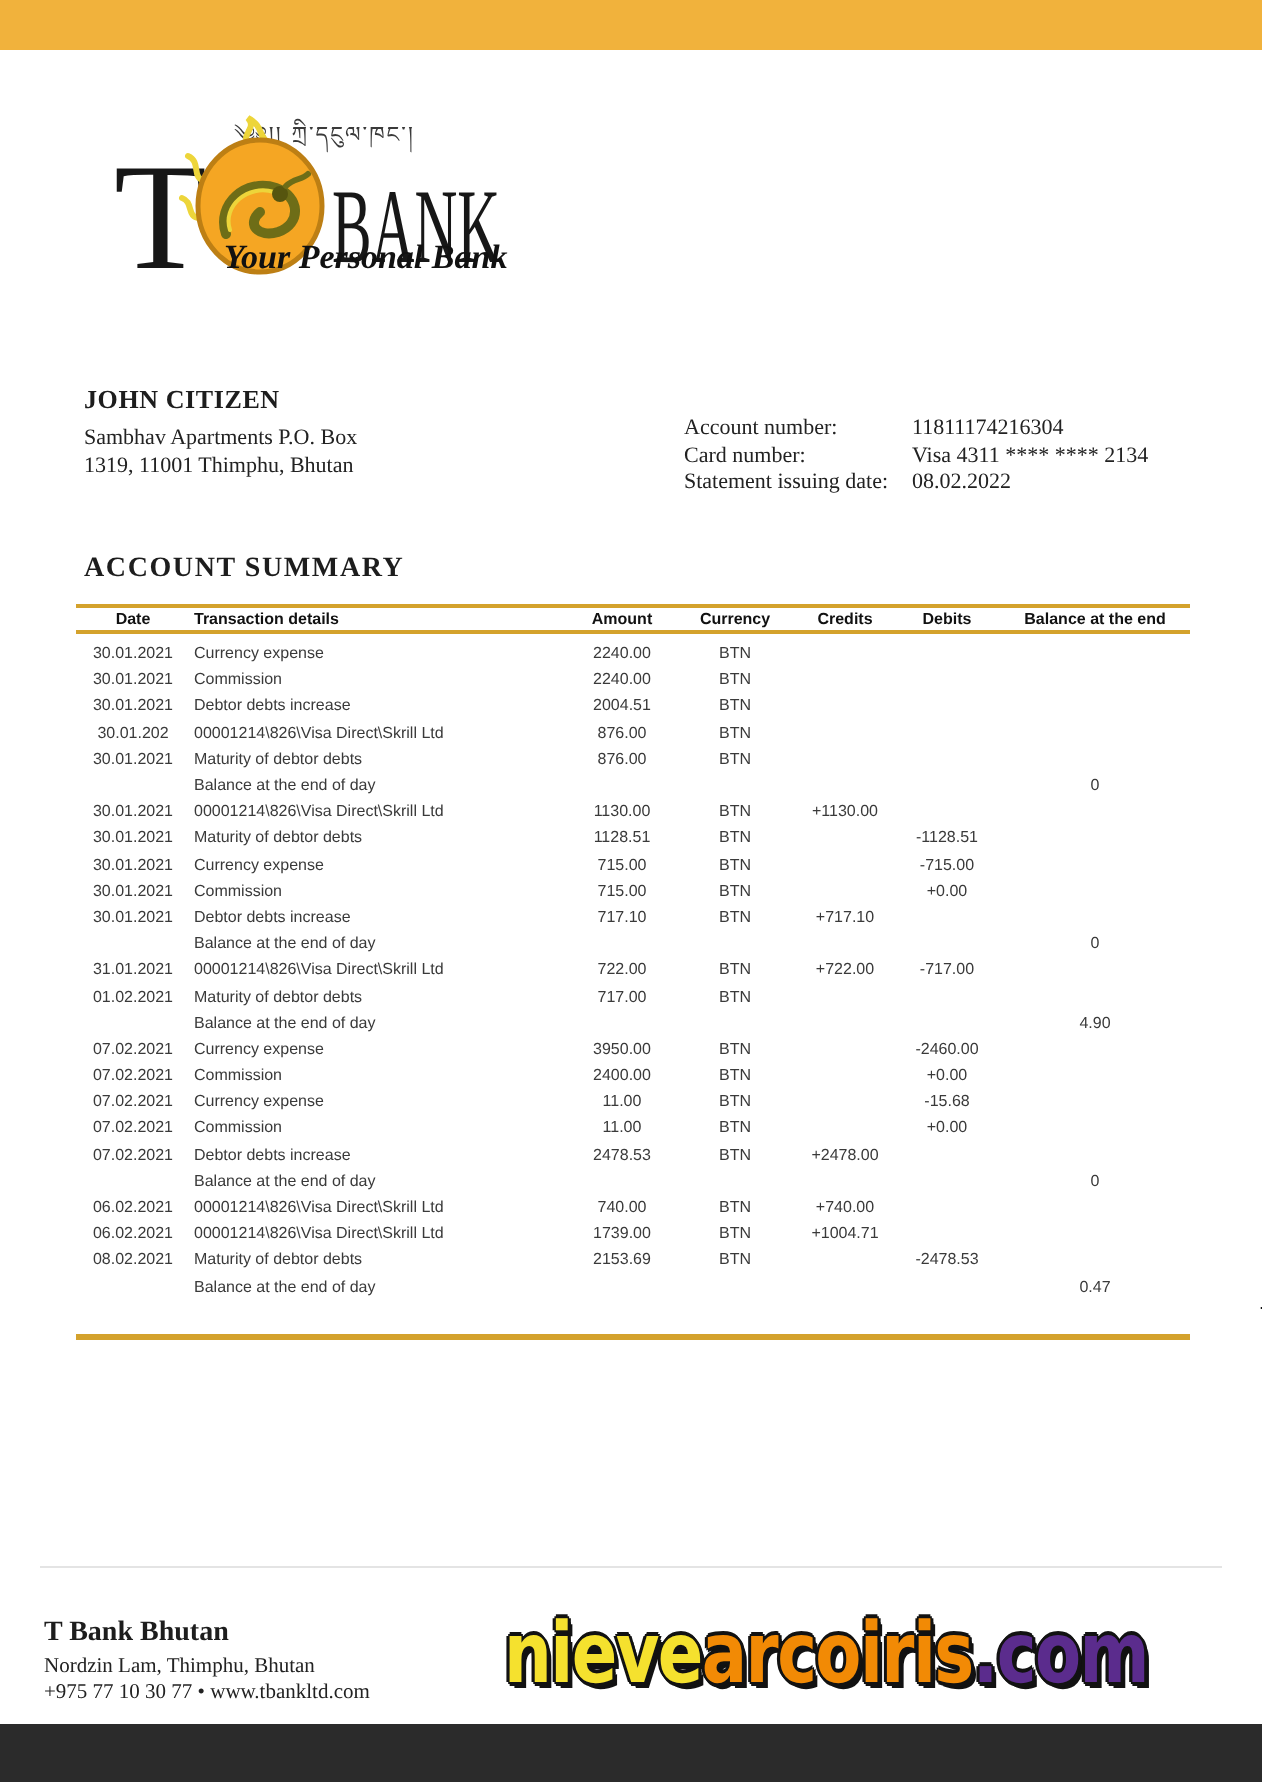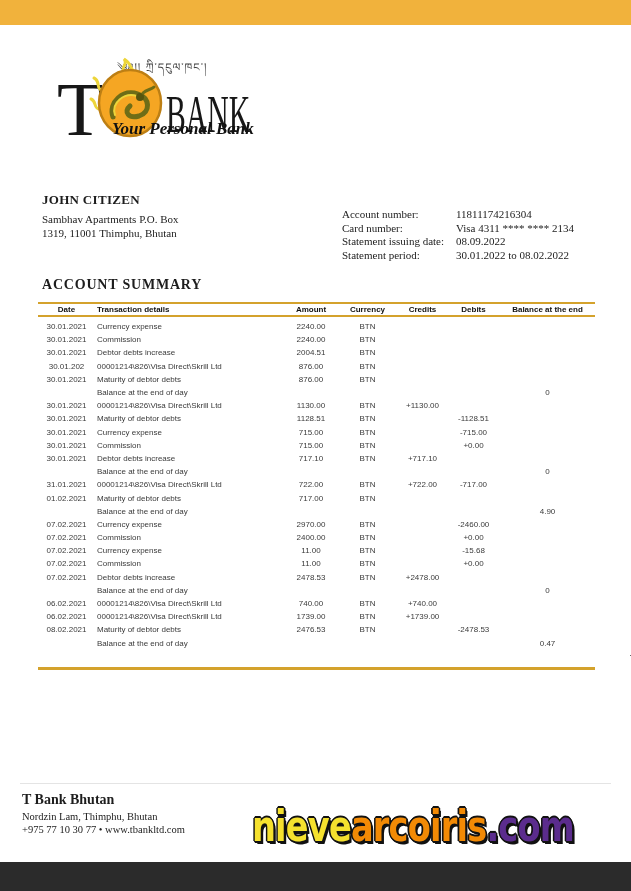--- a/index.html
+++ b/index.html
@@ -53,21 +53,21 @@
   .c-debits{text-align:center;}
   .c-balance{text-align:center;}
   .total-row{height:15px;border-bottom:none;gap:33px;}
   .total-row .total-label{font-weight:bold;font-size:9.5px;color:#111;text-align:right;padding-right:4px;}
   .total-row .total-value{font-weight:normal;font-size:15px;color:#111;}
   .table-bottom-rule{height:3px;background:var(--gold);margin-top:2px;}
 
   
   .footer-divider{position:absolute;left:20px;top:783px;width:591px;height:1px;background:#e4e4e4;}
   .footer{position:absolute;left:22px;top:792px;}
-  .footer-bank{font-weight:bold;font-size:14px;margin-bottom:2px;}
+  .footer-bank{font-weight:bold;font-size:14px;margin-bottom:2px;margin-top:17px;}
   .footer-line{font-size:10.5px;line-height:13px;color:#222;}
 
   
   .watermark{position:absolute;left:252px;top:802px;font-family:"DejaVu Sans",sans-serif;font-weight:bold;font-size:42px;letter-spacing:-1px;white-space:nowrap;transform:scaleX(0.8);transform-origin:left top;
     text-shadow:-2px 0 #121212,2px 0 #121212,0 -2px #121212,0 2px #121212,-1px -1px #121212,1px -1px #121212,-1px 1px #121212,2px 2px 0 #121212,3px 3px 0 #121212;}
   .wm-yellow{color:var(--wm-yellow);}
   .wm-orange{color:var(--wm-orange);}
   .wm-purple{color:var(--wm-purple);}
 </style>
 </head>
@@ -104,25 +104,21 @@
       <div class="info-row">
         <div class="info-label">Account number:</div>
         <div class="info-value">11811174216304</div>
       </div>
       <div class="info-row">
         <div class="info-label">Card number:</div>
         <div class="info-value">Visa 4311 **** **** 2134</div>
       </div>
       <div class="info-row">
         <div class="info-label">Statement issuing date:</div>
-        <div class="info-value">08.09.2022</div>
-      </div>
-      <div class="info-row">
-        <div class="info-label">Statement period:</div>
-        <div class="info-value">30.01.2022 to 08.02.2022</div>
+        <div class="info-value">08.02.2022</div>
       </div>
     </div>
 
   <div class="summary-title">ACCOUNT SUMMARY</div>
 
   <div class="table">
     <div class="thead">
         <div class="cell c-date">Date</div>
         <div class="cell c-details">Transaction details</div>
         <div class="cell c-amount">Amount</div>
@@ -263,21 +259,21 @@
           <div class="cell c-details">Balance at the end of day</div>
           <div class="cell c-amount"></div>
           <div class="cell c-currency"></div>
           <div class="cell c-credits"></div>
           <div class="cell c-debits"></div>
           <div class="cell c-balance">4.90</div>
         </div>
         <div class="trow">
           <div class="cell c-date">07.02.2021</div>
           <div class="cell c-details">Currency expense</div>
-          <div class="cell c-amount">2970.00</div>
+          <div class="cell c-amount">3950.00</div>
           <div class="cell c-currency">BTN</div>
           <div class="cell c-credits"></div>
           <div class="cell c-debits">-2460.00</div>
           <div class="cell c-balance"></div>
         </div>
         <div class="trow">
           <div class="cell c-date">07.02.2021</div>
           <div class="cell c-details">Commission</div>
           <div class="cell c-amount">2400.00</div>
           <div class="cell c-currency">BTN</div>
@@ -328,28 +324,28 @@
           <div class="cell c-currency">BTN</div>
           <div class="cell c-credits">+740.00</div>
           <div class="cell c-debits"></div>
           <div class="cell c-balance"></div>
         </div>
         <div class="trow">
           <div class="cell c-date">06.02.2021</div>
           <div class="cell c-details">00001214\826\Visa Direct\Skrill Ltd</div>
           <div class="cell c-amount">1739.00</div>
           <div class="cell c-currency">BTN</div>
-          <div class="cell c-credits">+1739.00</div>
+          <div class="cell c-credits">+1004.71</div>
           <div class="cell c-debits"></div>
           <div class="cell c-balance"></div>
         </div>
         <div class="trow">
           <div class="cell c-date">08.02.2021</div>
           <div class="cell c-details">Maturity of debtor debts</div>
-          <div class="cell c-amount">2476.53</div>
+          <div class="cell c-amount">2153.69</div>
           <div class="cell c-currency">BTN</div>
           <div class="cell c-credits"></div>
           <div class="cell c-debits">-2478.53</div>
           <div class="cell c-balance"></div>
         </div>
         <div class="trow">
           <div class="cell c-date"></div>
           <div class="cell c-details">Balance at the end of day</div>
           <div class="cell c-amount"></div>
           <div class="cell c-currency"></div>

